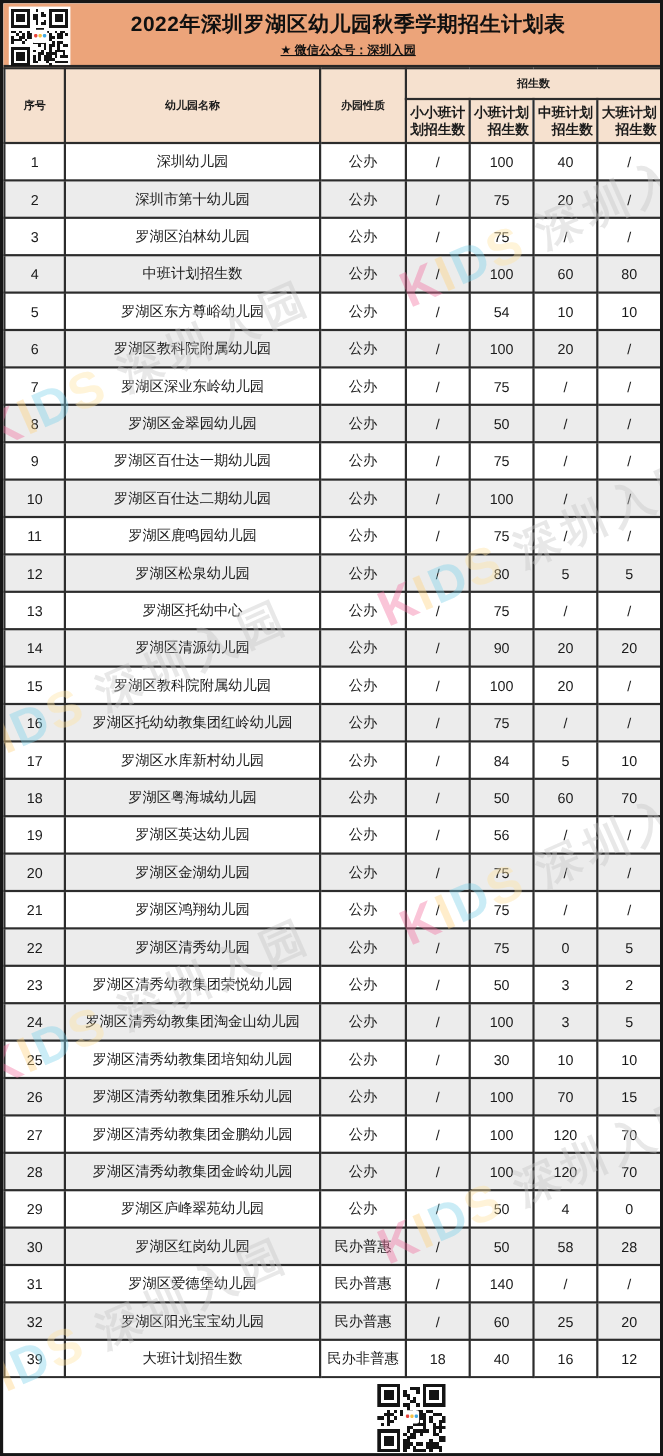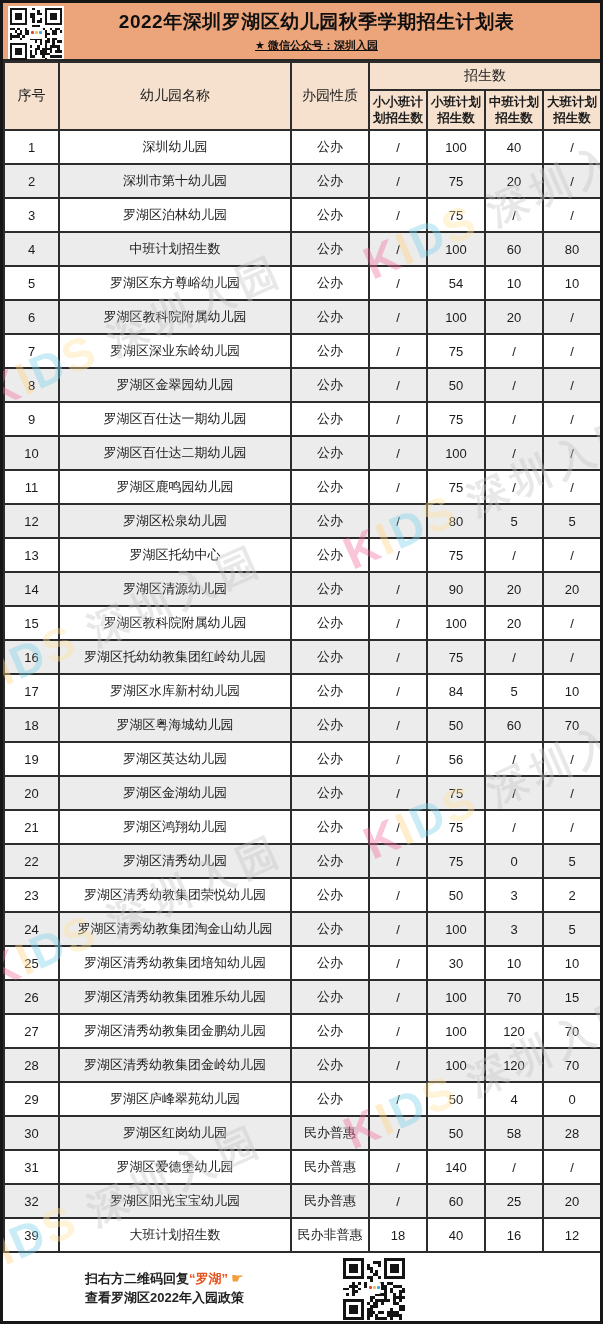--- a/index.html
+++ b/index.html
@@ -33,23 +33,23 @@
     display:flex; align-items:center; justify-content:center; gap:1px;
   }
   .qr-logo i { width:3px; height:3px; border-radius:1px; display:block; }
   .title   { font-size:19px; font-weight:bold; color:#101010; letter-spacing:.5px; }
   .subtitle{ font-size:11px; font-weight:bold; color:#101010;
              text-decoration:underline; margin-top:3px; }
 
   
   table { width:100%; border-collapse:collapse; table-layout:fixed; }
   th, td { border:2px solid #2c2c2c; color:#1b1b1b; overflow:hidden; }
-  thead th { background:var(--header-cell,#f6e1cf); font-size:14px; font-weight:normal; }
+  thead th { background:var(--header-cell,#f6e1cf); font-size:10px; font-weight:bold; }
   th.group-head { height:28px; }
-  th.sub-head   { height:40px; text-align:center; vertical-align:middle;
+  th.sub-head   { height:40px; text-align:right; vertical-align:middle;
                   padding:2px 3px; font-size:12.5px; line-height:1.3; font-weight:bold; }
   tbody td { height:34px; text-align:center; vertical-align:middle;
              font-size:13px; background:#fff; padding:0 2px; }
   tbody tr.even td { background:#ececec; }
 
   
   .footer { position:relative; height:70px; background:#fff; }
   .footer-text { position:absolute; left:82px; top:50%; transform:translateY(-50%);
                  font-size:13px; font-weight:bold; color:#222; line-height:19px; }
   .highlight { color:var(--highlight,#e8531d); }
@@ -526,26 +526,20 @@
           <td>民办非普惠</td>
           <td>18</td>
           <td>40</td>
           <td>16</td>
           <td>12</td>
         </tr>
       </tbody>
   </table>
 
   <div class="footer">
-    <div class="footer-text">
-      <div>
-        <span>扫右方二维码回复</span><span class="highlight">“罗湖”</span><span class="pointer-icon">☛</span>
-      </div>
-      <div>查看罗湖区2022年入园政策</div>
-    </div>
     <div class="qr-box qr-bottom">
       <div class="qr-canvas">
           <svg viewBox="0 0 21 21" xmlns="http://www.w3.org/2000/svg" shape-rendering="crispEdges">
             <rect x="10" y="1" width="1" height="1" fill="#141414"></rect>
             <rect x="11" y="1" width="1" height="1" fill="#141414"></rect>
             <rect x="12" y="1" width="1" height="1" fill="#141414"></rect>
             <rect x="8" y="2" width="1" height="1" fill="#141414"></rect>
             <rect x="12" y="2" width="1" height="1" fill="#141414"></rect>
             <rect x="8" y="3" width="1" height="1" fill="#141414"></rect>
             <rect x="9" y="3" width="1" height="1" fill="#141414"></rect>

